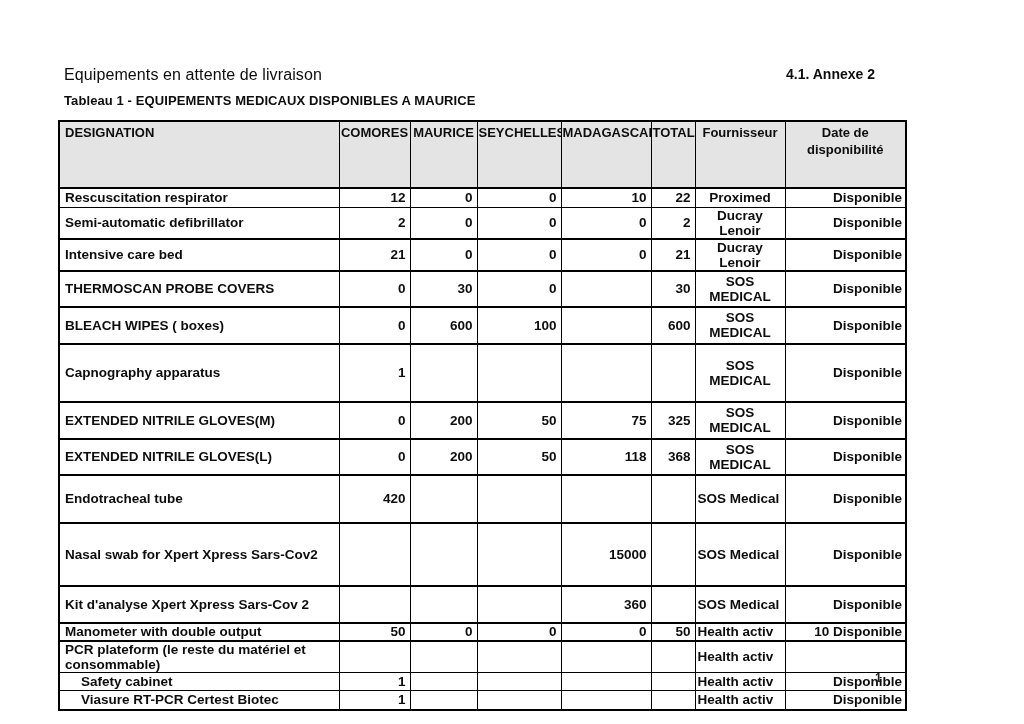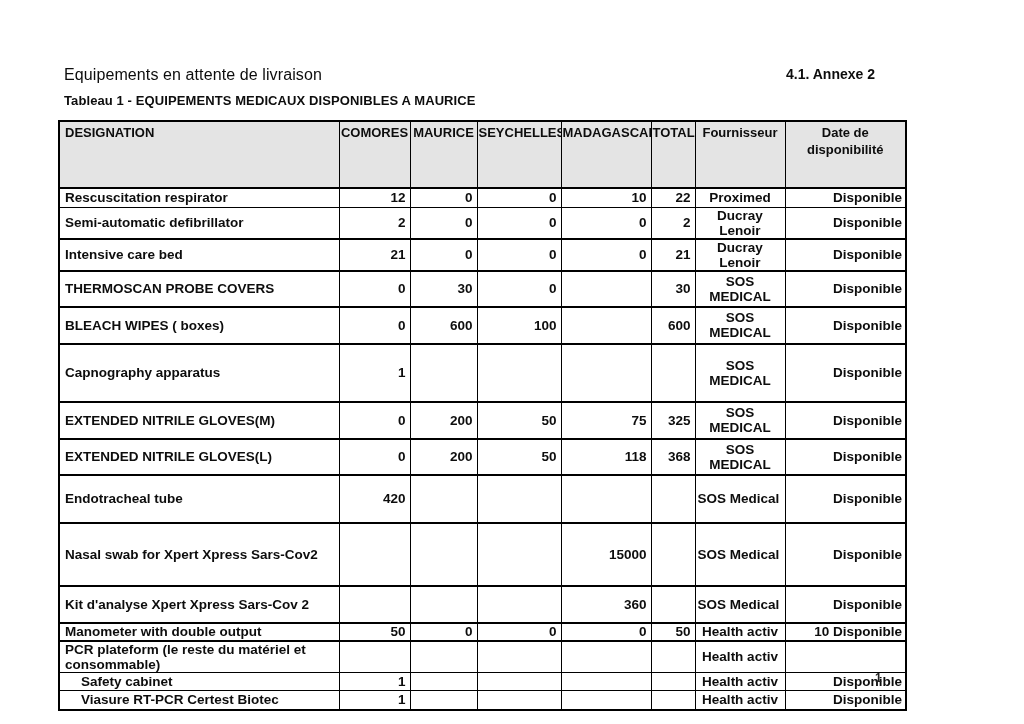--- a/index.html
+++ b/index.html
@@ -42,21 +42,21 @@
     font-size:13.5px;font-weight:600;vertical-align:middle;
     line-height:1.12;padding:0;white-space:normal;
   }
   .c-des{text-align:left;padding-left:5px !important;padding-right:3px !important;}
   .c-des.indent{padding-left:21px !important;}
   .c-des.bold{font-weight:700;}
   .c-num{text-align:right;padding-right:4px !important;}
   .c-fou{padding:0 2px !important;}
   .fa-center{text-align:center;}
   .fa-left{text-align:left;padding-left:2px !important;}
-  .fa-right{text-align:center;padding-right:2px !important;margin-top:19px;}
+  .fa-right{text-align:left;padding-right:2px !important;margin-top:19px;}
   .c-date{text-align:right;padding-right:3px !important;}
   
   tbody tr:nth-child(1){height:19px}
   tbody tr:nth-child(2){height:24px}
   tbody tr:nth-child(3){height:23px}
   tbody tr:nth-child(4){height:36px}
   tbody tr:nth-child(5){height:37px}
   tbody tr:nth-child(6){height:58px}
   tbody tr:nth-child(7){height:37px}
   tbody tr:nth-child(8){height:36px}

